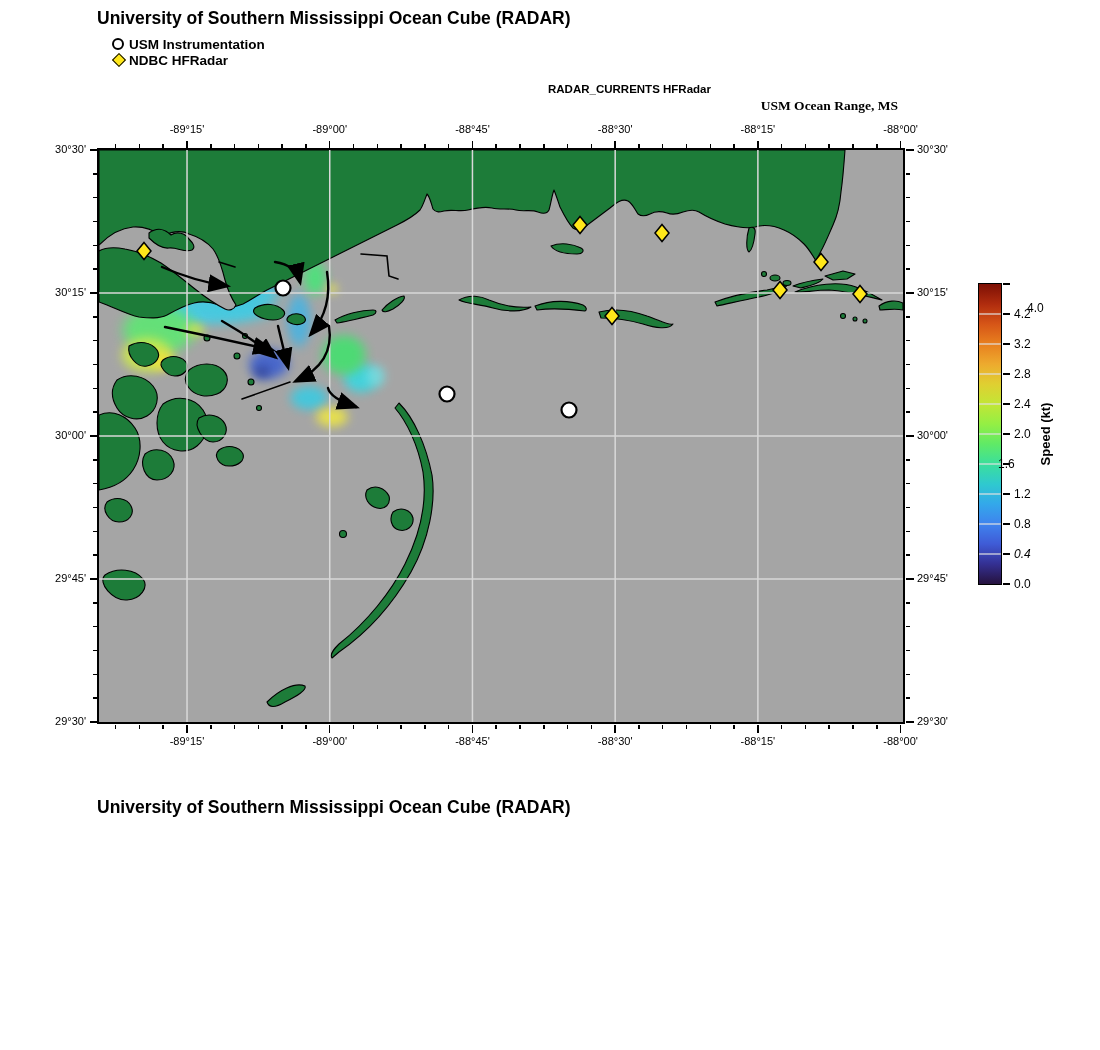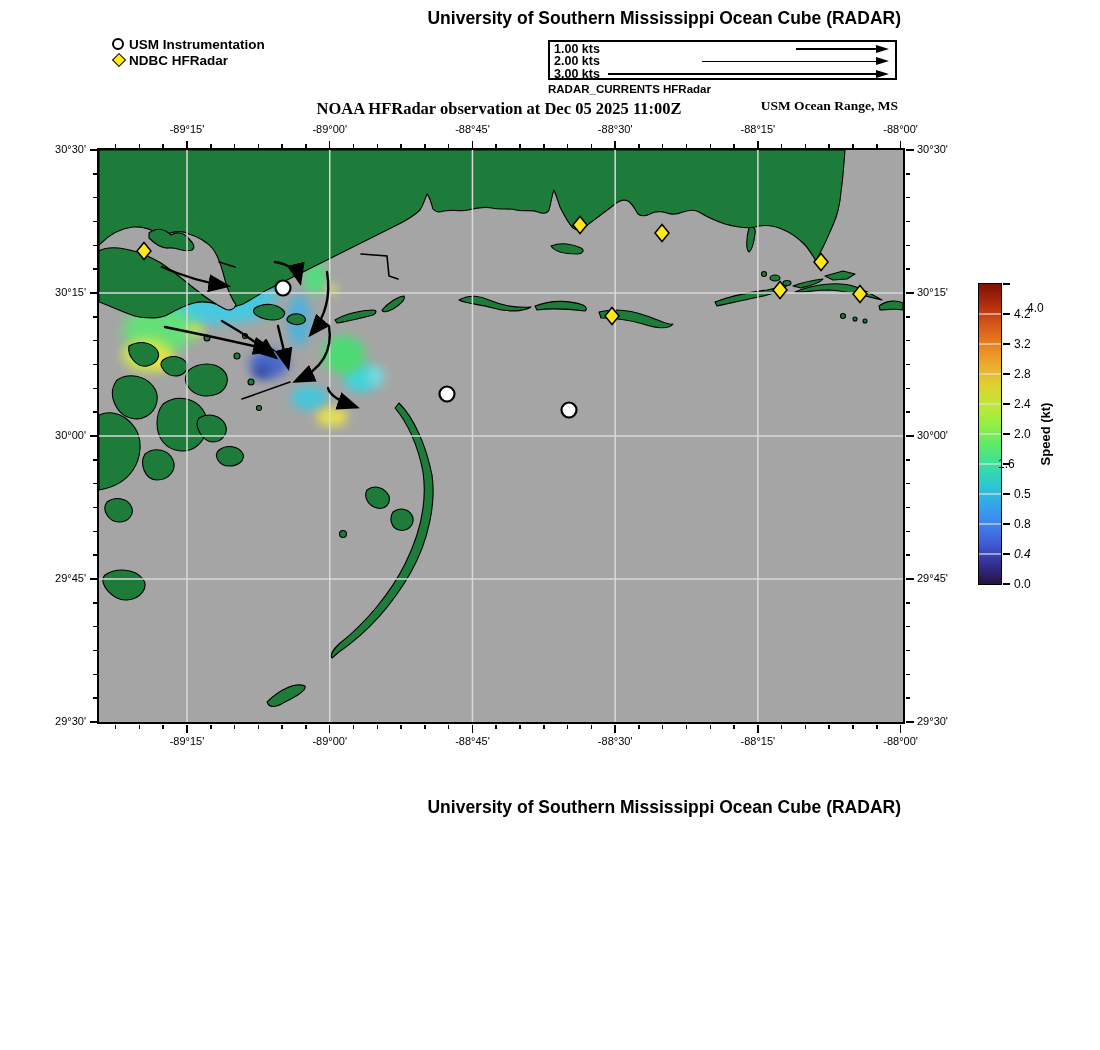--- a/index.html
+++ b/index.html
@@ -1,18 +1,18 @@
 <!DOCTYPE html>
 <html><head>
 <meta charset="utf-8">
 <style>
   html,body{margin:0;padding:0;background:#ffffff;}
   .canvas{position:relative;width:1100px;height:1050px;background:#ffffff;overflow:hidden;
           font-family:"Liberation Sans", sans-serif;}
-  .title{position:absolute;left:97px;width:804px;text-align:right;font-weight:bold;
+  .title{position:absolute;left:97px;width:804px;text-align:left;font-weight:bold;
          font-size:17.5px;color:#000;}
   .subtitle{position:absolute;left:97px;width:804px;text-align:center;font-weight:bold;
             font-family:"Liberation Serif", serif;font-size:16.5px;color:#000;}
   .region-label{position:absolute;left:640px;width:258px;text-align:right;font-weight:bold;
                 font-family:"Liberation Serif", serif;font-size:13.5px;color:#000;}
   .leg-circle{position:absolute;width:12px;height:12px;border:2.2px solid #000;border-radius:50%;
               background:#fff;box-sizing:border-box;}
   .leg-diamond{position:absolute;width:10px;height:10px;border:1.6px solid #000;transform:rotate(45deg);
                box-sizing:border-box;}
   .leg-label{position:absolute;font-weight:bold;font-size:13.5px;white-space:nowrap;}
@@ -48,34 +48,22 @@
 
   <div class="title" style="top:8px;">University of Southern Mississippi Ocean Cube (RADAR)</div>
 
   <div>
     <span class="leg-circle" style="left:112px;top:38px;"></span>
     <span class="leg-label" style="left:129px;top:37px;">USM Instrumentation</span>
     <span class="leg-diamond" style="left:114px;top:55px;background:#ffe71a;"></span>
     <span class="leg-label" style="left:129px;top:53px;">NDBC HFRadar</span>
   </div>
 
-  <div class="vecbox" style="left:548px;top:40px;width:345px;height:36px;" id="vecbox">
-      <div class="vec-label" style="top: 0.5px;">1.00 kts</div>
-      <div class="vec-shaft" style="right: 18px; top: 6.2px; width: 81px;"></div>
-      <div class="vec-head" style="right: 6px; top: 2.5px;"></div>
-      <div class="vec-label" style="top: 13px;">2.00 kts</div>
-      <div class="vec-shaft" style="right: 18px; top: 18.7px; width: 175px;"></div>
-      <div class="vec-head" style="right: 6px; top: 15px;"></div>
-      <div class="vec-label" style="top: 25.5px;">3.00 kts</div>
-      <div class="vec-shaft" style="right: 18px; top: 31.2px; width: 269px;"></div>
-      <div class="vec-head" style="right: 6px; top: 27.5px;"></div>
-    </div>
   <div class="vec-caption" style="left:548px;top:83px;">RADAR_CURRENTS HFRadar</div>
 
-  <div class="subtitle" style="top:99px;">NOAA HFRadar observation at Dec 05 2025 11:00Z</div>
   <div class="region-label" style="top:98px;">USM Ocean Range, MS</div>
 
   <div class="map" id="map" style="left:97px;top:148px;width:804px;height:572px;background:#a5a5a5;">
     <div class="blob-layer" id="bloblayer">
         <div class="blob" style="left: 20px; top: 96px; width: 150px; height: 52px; opacity: 0.95; background: radial-gradient(closest-side, rgb(69, 203, 226) 0%, rgb(69, 203, 226) 52%, rgba(0, 0, 0, 0) 78%);"></div>
         <div class="blob" style="left: 15px; top: 138px; width: 190px; height: 44px; opacity: 0.95; background: radial-gradient(closest-side, rgb(69, 203, 226) 0%, rgb(69, 203, 226) 52%, rgba(0, 0, 0, 0) 78%);"></div>
         <div class="blob" style="left: 80px; top: 112px; width: 120px; height: 60px; opacity: 0.95; background: radial-gradient(closest-side, rgb(67, 201, 224) 0%, rgb(67, 201, 224) 52%, rgba(0, 0, 0, 0) 78%);"></div>
         <div class="blob" style="left: 182px; top: 130px; width: 36px; height: 80px; opacity: 0.9; background: radial-gradient(closest-side, rgb(74, 179, 224) 0%, rgb(74, 179, 224) 52%, rgba(0, 0, 0, 0) 78%);"></div>
         <div class="blob" style="left: 236px; top: 206px; width: 52px; height: 44px; opacity: 0.95; background: radial-gradient(closest-side, rgb(63, 212, 222) 0%, rgb(63, 212, 222) 52%, rgba(0, 0, 0, 0) 78%);"></div>
         <div class="blob" style="left: 182px; top: 230px; width: 56px; height: 36px; opacity: 0.95; background: radial-gradient(closest-side, rgb(65, 200, 222) 0%, rgb(65, 200, 222) 52%, rgba(0, 0, 0, 0) 78%);"></div>
@@ -357,21 +345,21 @@
       <div class="cbar-tick" style="left: 23.5px; top: 299.25px;"></div>
       <div class="cbar-label" style="left: 35px; top: 292.5px;">0.0</div>
       <div class="cbar-crossline" style="top: 269.25px;"></div>
       <div class="cbar-tick" style="left: 23.5px; top: 269.25px;"></div>
       <div class="cbar-label" style="left: 35px; top: 262.5px; font-style: italic;">0.4</div>
       <div class="cbar-crossline" style="top: 239.25px;"></div>
       <div class="cbar-tick" style="left: 23.5px; top: 239.25px;"></div>
       <div class="cbar-label" style="left: 35px; top: 232.5px;">0.8</div>
       <div class="cbar-crossline" style="top: 209.25px;"></div>
       <div class="cbar-tick" style="left: 23.5px; top: 209.25px;"></div>
-      <div class="cbar-label" style="left: 35px; top: 202.5px;">0.5</div>
+      <div class="cbar-label" style="left: 35px; top: 202.5px;">1.2</div>
       <div class="cbar-crossline" style="top: 179.25px;"></div>
       <div class="cbar-tick" style="left: 23.5px; top: 179.25px;"></div>
       <div class="cbar-label" style="left: 19px; top: 172.5px;">1.6</div>
       <div class="cbar-crossline" style="top: 149.25px;"></div>
       <div class="cbar-tick" style="left: 23.5px; top: 149.25px;"></div>
       <div class="cbar-label" style="left: 35px; top: 142.5px;">2.0</div>
       <div class="cbar-crossline" style="top: 119.25px;"></div>
       <div class="cbar-tick" style="left: 23.5px; top: 119.25px;"></div>
       <div class="cbar-label" style="left: 35px; top: 112.5px;">2.4</div>
       <div class="cbar-crossline" style="top: 89.25px;"></div>

